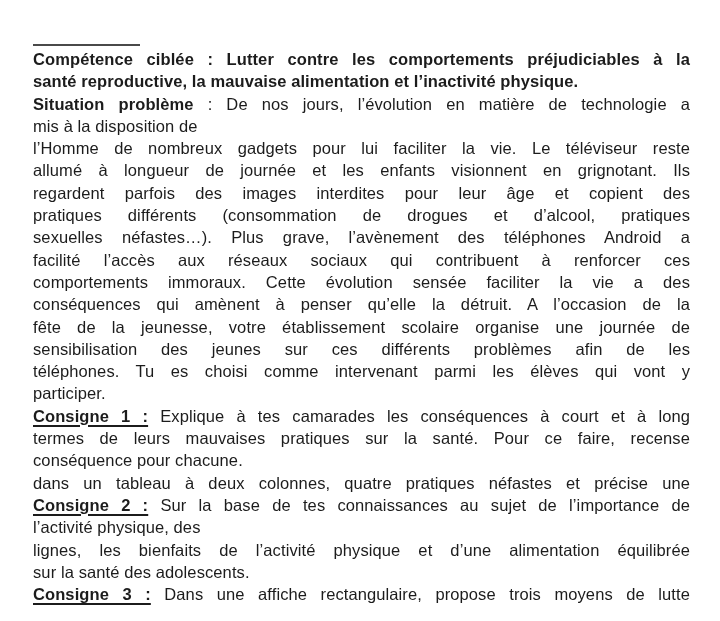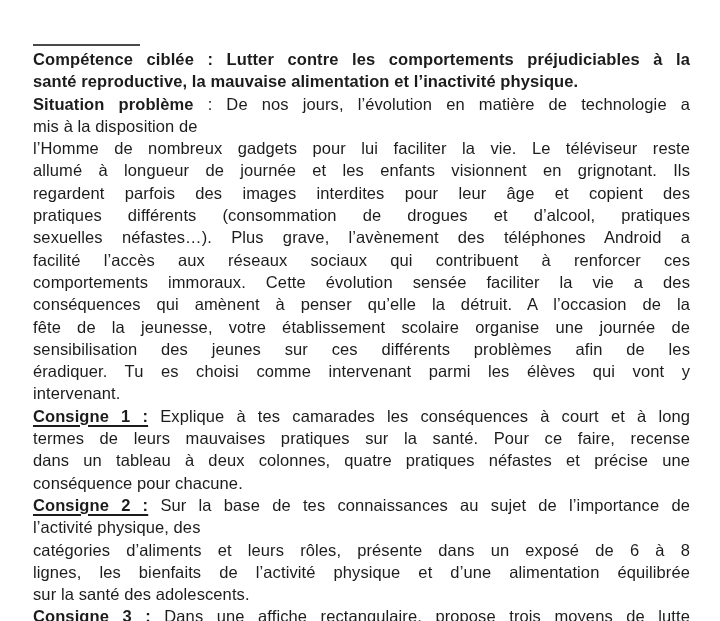--- a/index.html
+++ b/index.html
@@ -73,26 +73,25 @@
       <div class="line just"><span class="seg-regular">l’Homme de nombreux gadgets pour lui faciliter la vie. Le téléviseur reste</span></div>
       <div class="line just"><span class="seg-regular">allumé à longueur de journée et les enfants visionnent en grignotant. Ils</span></div>
       <div class="line just"><span class="seg-regular">regardent parfois des images interdites pour leur âge et copient des</span></div>
       <div class="line just"><span class="seg-regular">pratiques différents (consommation de drogues et d’alcool, pratiques</span></div>
       <div class="line just"><span class="seg-regular">sexuelles néfastes…). Plus grave, l’avènement des téléphones Android a</span></div>
       <div class="line just"><span class="seg-regular">facilité l’accès aux réseaux sociaux qui contribuent à renforcer ces</span></div>
       <div class="line just"><span class="seg-regular">comportements immoraux. Cette évolution sensée faciliter la vie a des</span></div>
       <div class="line just"><span class="seg-regular">conséquences qui amènent à penser qu’elle la détruit. A l’occasion de la</span></div>
       <div class="line just"><span class="seg-regular">fête de la jeunesse, votre établissement scolaire organise une journée de</span></div>
       <div class="line just"><span class="seg-regular">sensibilisation des jeunes sur ces différents problèmes afin de les</span></div>
-      <div class="line just"><span class="seg-regular">éradiquer. Tu es choisi comme intervenant parmi les élèves qui vont y</span></div>
-      <div class="line plain"><span class="seg-regular">intervenant.</span></div>
+      <div class="line just"><span class="seg-regular">téléphones. Tu es choisi comme intervenant parmi les élèves qui vont y</span></div>
+      <div class="line plain"><span class="seg-regular">participer.</span></div>
       <div class="line just"><span class="seg-bold-underline">Consigne 1 :</span><span class="seg-regular"> Explique à tes camarades les conséquences à court et à long</span></div>
       <div class="line just"><span class="seg-regular">termes de leurs mauvaises pratiques sur la santé. Pour ce faire, recense</span></div>
+      <div class="line plain"><span class="seg-regular">conséquence pour chacune.</span></div>
       <div class="line just"><span class="seg-regular">dans un tableau à deux colonnes, quatre pratiques néfastes et précise une</span></div>
-      <div class="line plain"><span class="seg-regular">conséquence pour chacune.</span></div>
       <div class="line just"><span class="seg-bold-underline">Consigne 2 :</span><span class="seg-regular"> Sur la base de tes connaissances au sujet de l’importance de</span></div>
       <div class="line plain"><span class="seg-regular">l’activité physique, des</span></div>
-      <div class="line just"><span class="seg-regular">catégories d’aliments et leurs rôles, présente dans un exposé de 6 à 8</span></div>
       <div class="line just"><span class="seg-regular">lignes, les bienfaits de l’activité physique et d’une alimentation équilibrée</span></div>
       <div class="line plain"><span class="seg-regular">sur la santé des adolescents.</span></div>
       <div class="line just"><span class="seg-bold-underline">Consigne 3 :</span><span class="seg-regular"> Dans une affiche rectangulaire, propose trois moyens de lutte</span></div>
     </div>
 </div>
 
 </body></html>

